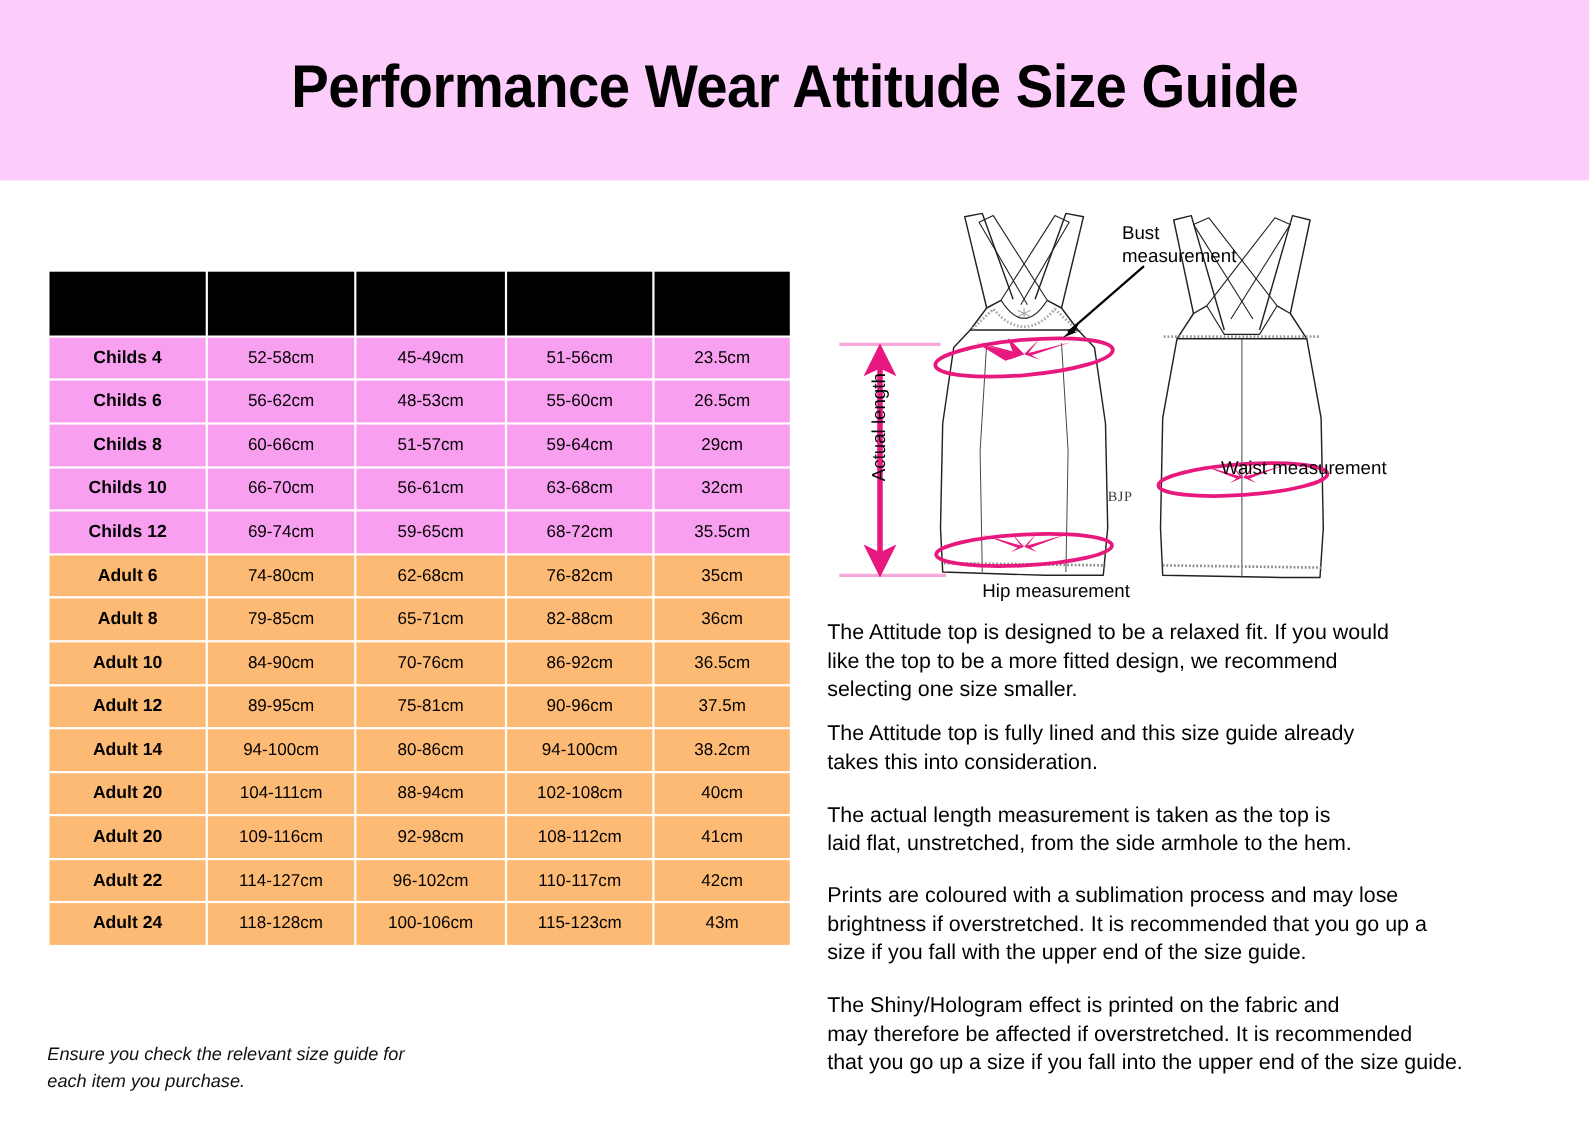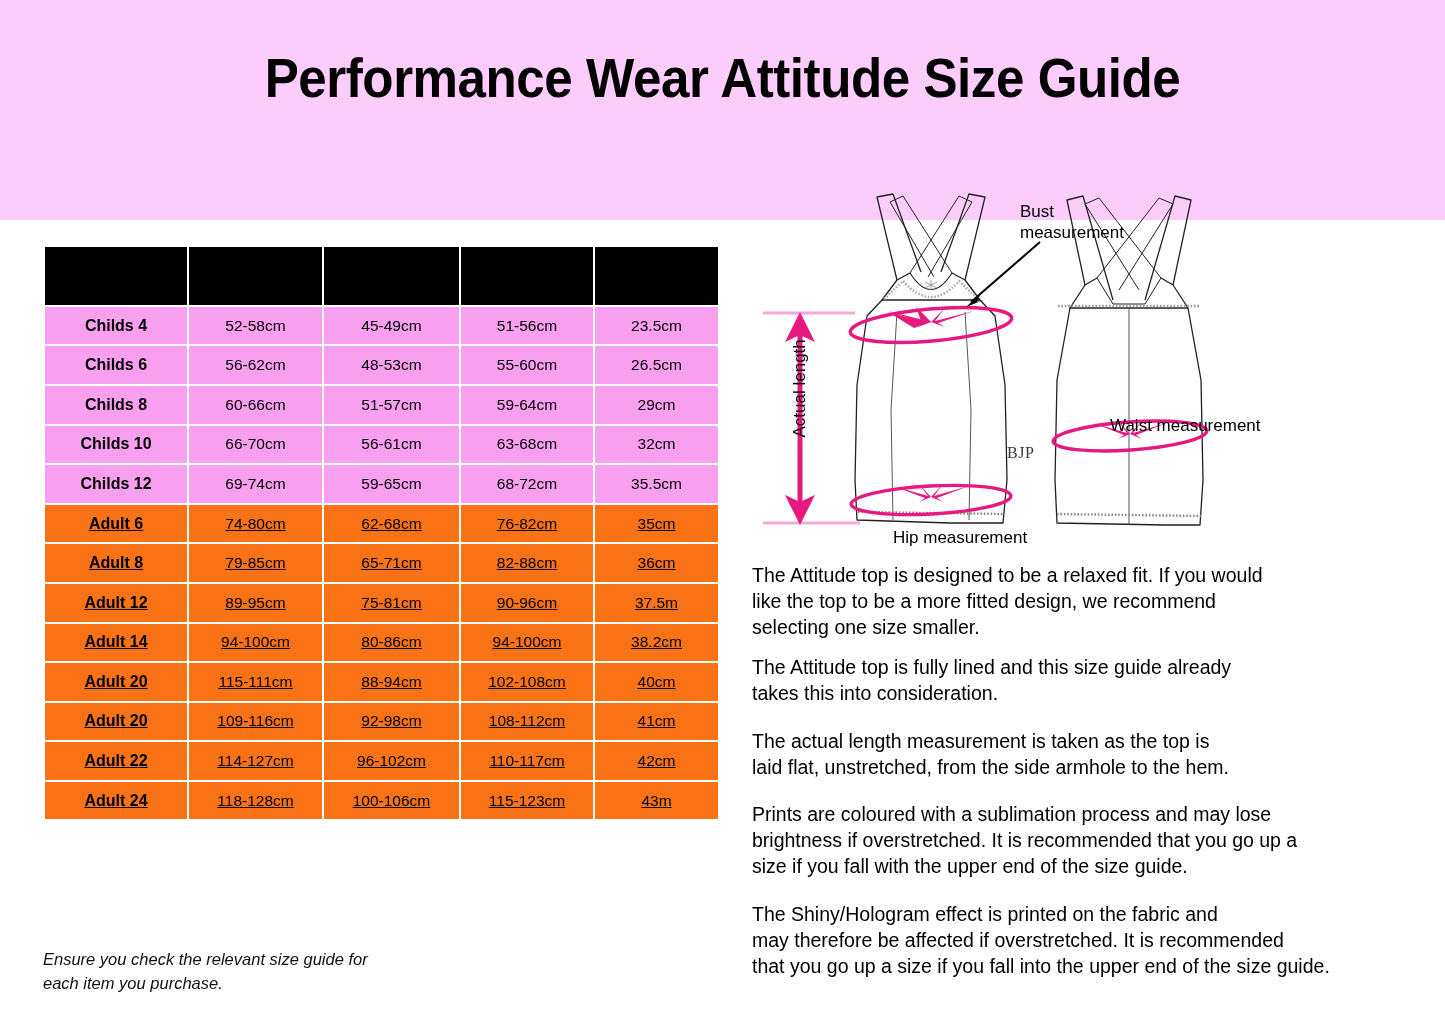--- a/index.html
+++ b/index.html
@@ -17,21 +17,21 @@
     width: 1445px;
     height: 1022px;
     background: #ffffff;
   }
 
   
   .title-band {
     position: absolute;
     left: 0; top: 0;
     width: 1445px;
-    height: 220px;
+    height: 164px;
     background: #fccdfb;
   }
   .title-text {
     position: absolute;
     left: 0; top: 46px;
     width: 1445px;
     text-align: center;
     font-family: "Liberation Sans Narrow", "Liberation Sans", sans-serif;
     font-weight: bold;
     font-size: 55px;
@@ -79,21 +79,21 @@
 
   th .len-small { display: block; font-size: 13.5px; line-height: 1.25; }
   th .len-big   { display: block; font-size: 20px; line-height: 1.2; }
 
   tbody td.size-label {
     font-weight: bold;
     font-size: 16px;
     margin-top: 18px;
   }
   tr.child td  { background: #f99ff0; }
-  tr.adult td  { background: #f97316; text-decoration: underline; }
+  tr.adult td  { background: #fdba74; }
 
   
   .footer-note {
     position: absolute;
     left: 43px;
     top: 948px;
     width: 330px;
     font-style: italic;
     font-size: 16.5px;
     line-height: 1.45;
@@ -123,21 +123,21 @@
   .lbl-actual-length {
     left: -40px; top: 198px;
     width: 190px;
     text-align: center;
     transform: rotate(-90deg);
     font-size: 17px;
   }
   .lbl-bjp {
     left: 262px; top: 263px;
     font-family: "Liberation Serif", serif;
-    font-size: 16px;
+    font-size: 13px;
     color: #3a3a3a;
     letter-spacing: 0.5px;
   }
 
   
   .copy {
     position: absolute;
     left: 752px;
     top: 563px;
     width: 690px;
@@ -225,36 +225,43 @@
           <td>35cm</td>
         </tr>
         <tr class="adult">
           <td class="size-label">Adult 8</td>
           <td>79-85cm</td>
           <td>65-71cm</td>
           <td>82-88cm</td>
           <td>36cm</td>
         </tr>
         <tr class="adult">
+          <td class="size-label">Adult 10</td>
+          <td>84-90cm</td>
+          <td>70-76cm</td>
+          <td>86-92cm</td>
+          <td>36.5cm</td>
+        </tr>
+        <tr class="adult">
           <td class="size-label">Adult 12</td>
           <td>89-95cm</td>
           <td>75-81cm</td>
           <td>90-96cm</td>
           <td>37.5m</td>
         </tr>
         <tr class="adult">
           <td class="size-label">Adult 14</td>
           <td>94-100cm</td>
           <td>80-86cm</td>
           <td>94-100cm</td>
           <td>38.2cm</td>
         </tr>
         <tr class="adult">
           <td class="size-label">Adult 20</td>
-          <td>115-111cm</td>
+          <td>104-111cm</td>
           <td>88-94cm</td>
           <td>102-108cm</td>
           <td>40cm</td>
         </tr>
         <tr class="adult">
           <td class="size-label">Adult 20</td>
           <td>109-116cm</td>
           <td>92-98cm</td>
           <td>108-112cm</td>
           <td>41cm</td>

